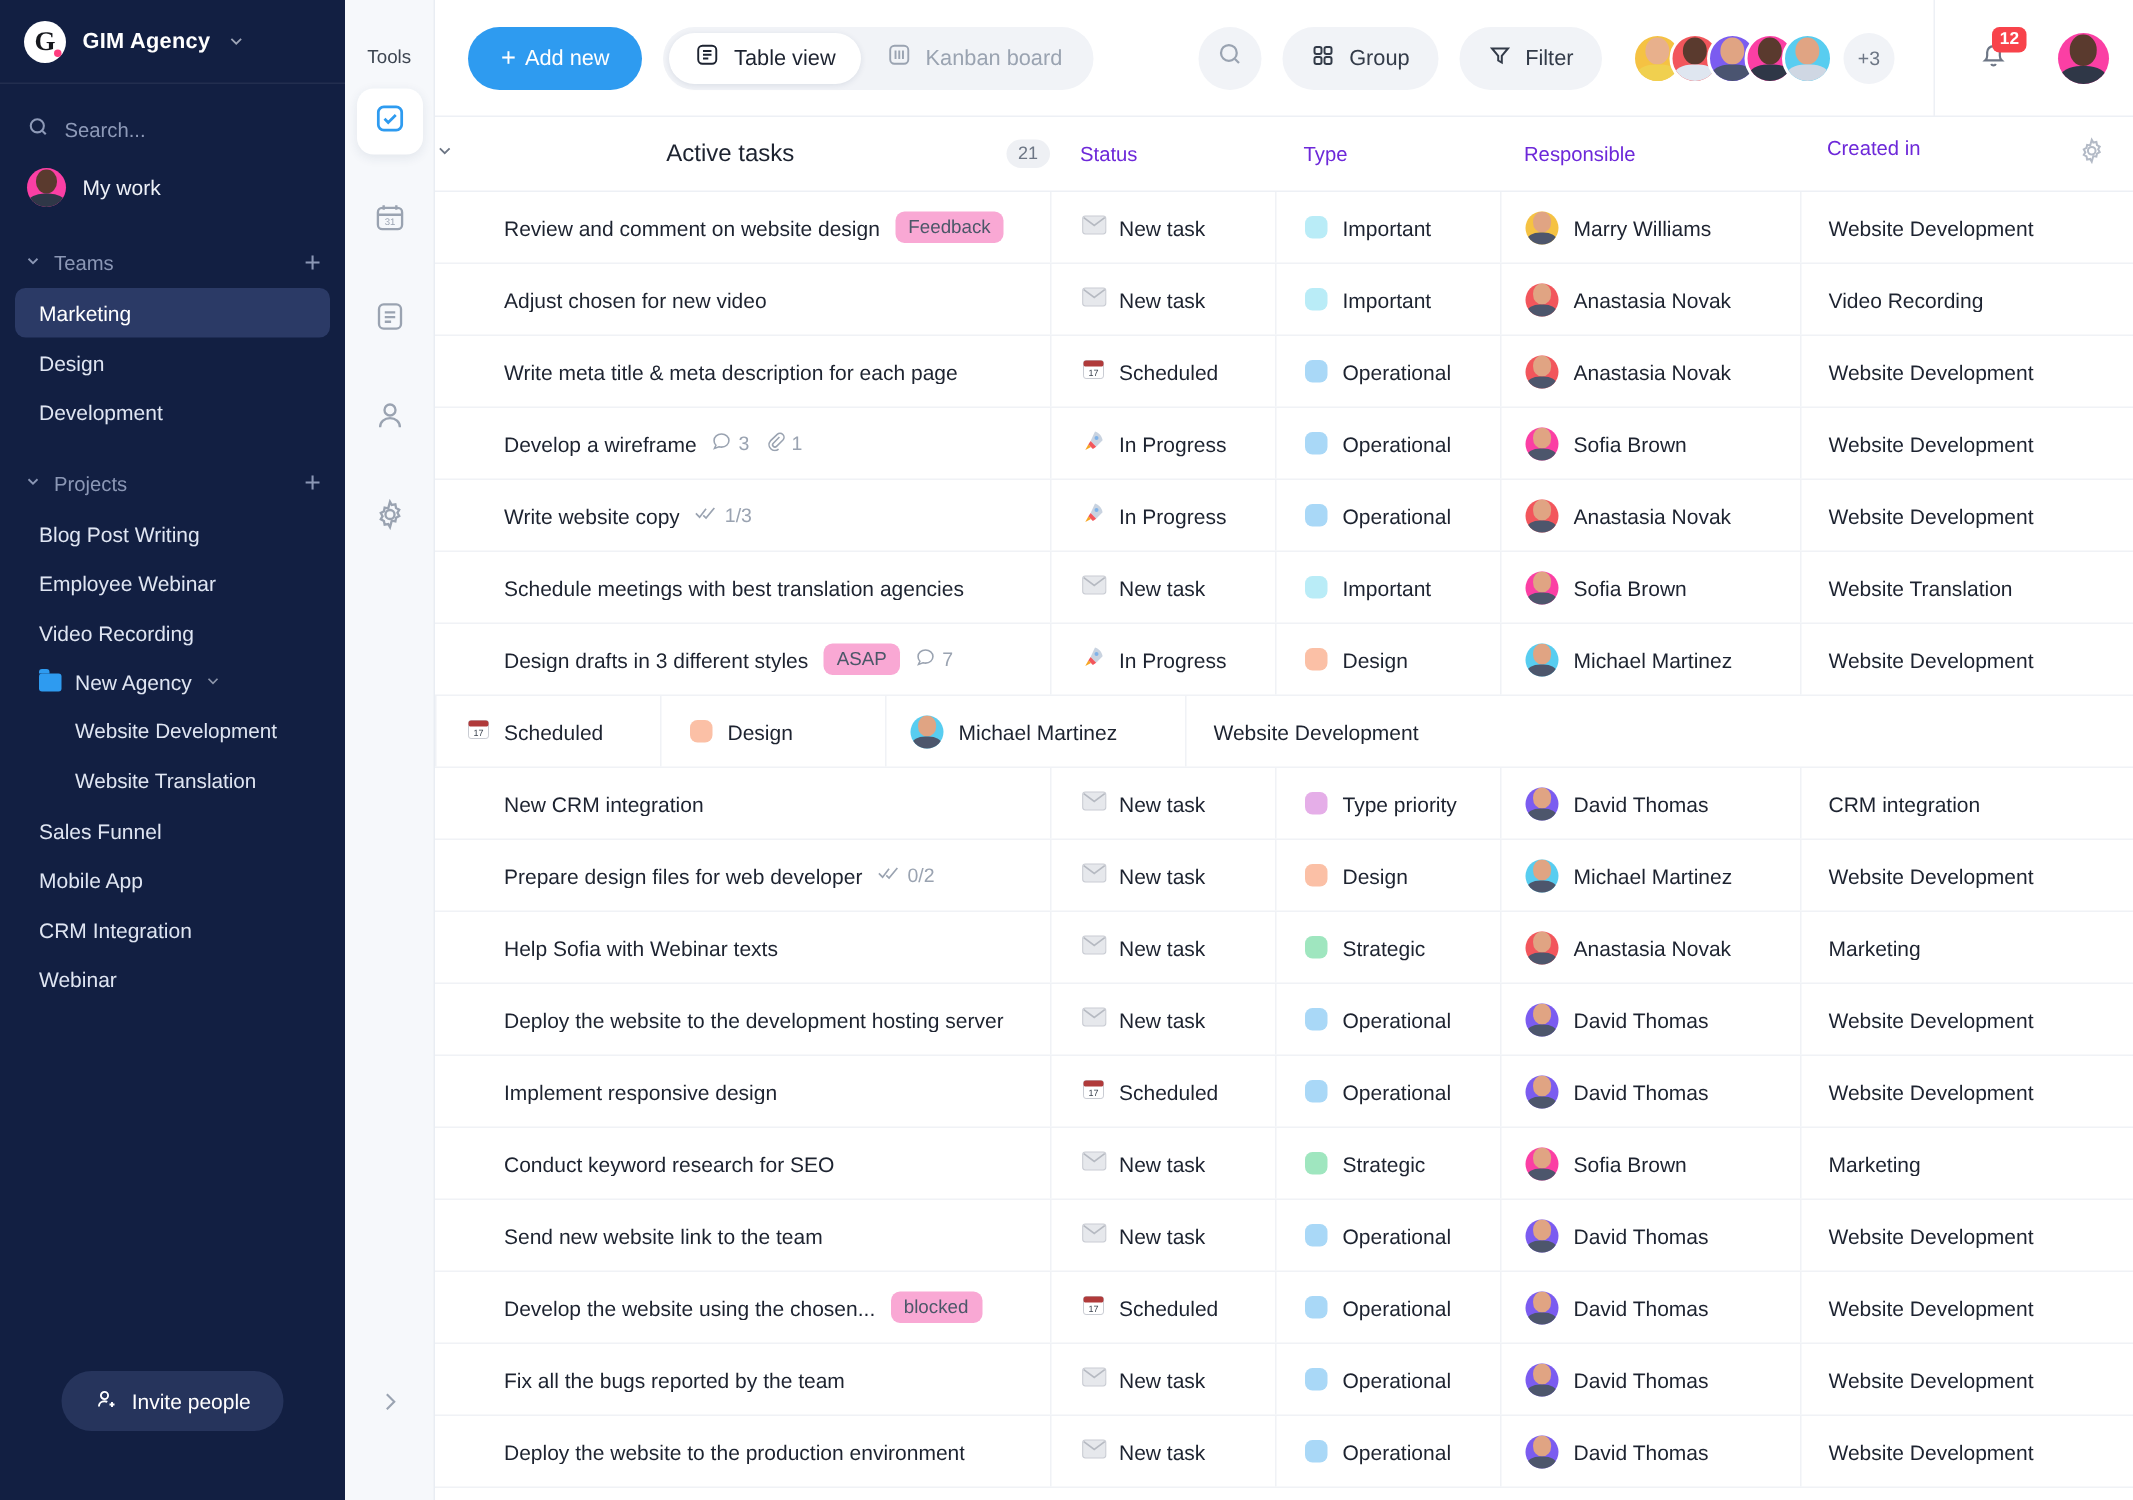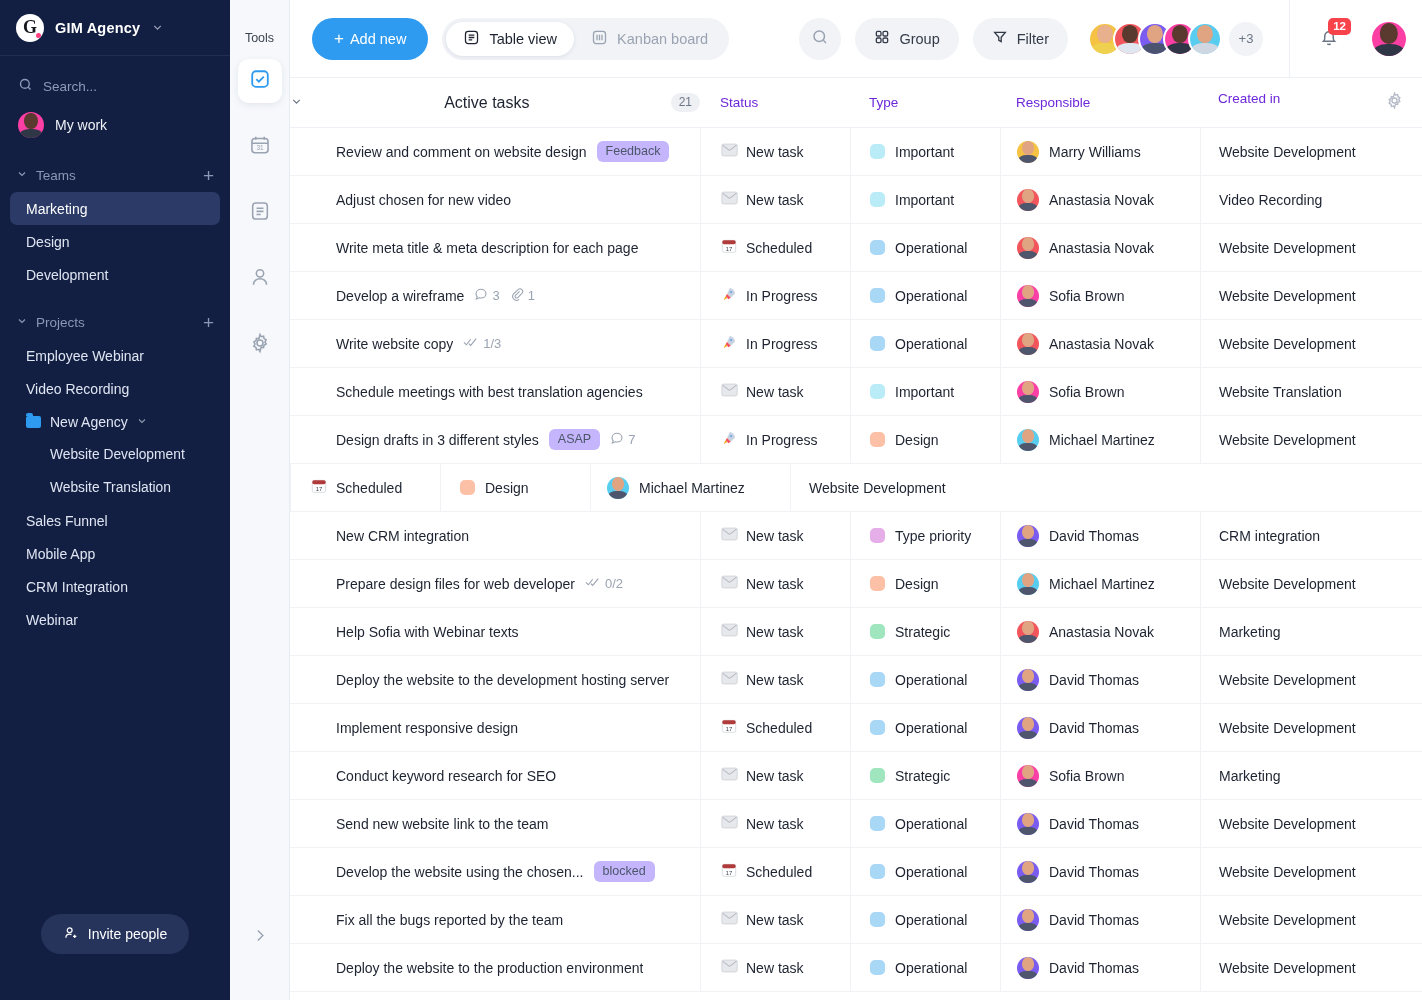--- a/index.html
+++ b/index.html
@@ -181,21 +181,21 @@
   .c-proj { flex: 1; padding-left: 18px; border-left: 1px solid #f0f2f6; min-width:0;}
   .hdr-task { flex: 0 0 410px; padding-left: 0; justify-content: space-between; }
   .hdr-status { flex: 0 0 150px; padding-left: 20px; }
   .hdr-type { flex: 0 0 150px; padding-left: 19px; }
   .hdr-resp { flex: 0 0 200px; padding-left: 16px; }
   .hdr-proj { flex: 1; padding-left: 18px; display:flex; align-items:flex-start;gap:12px;}
   .gear-h { margin-left: auto; margin-right: 18px; color:#b3bac6; }
 
   .task-name { white-space: nowrap; overflow: hidden; text-overflow: ellipsis; }
   .tag {
-    background: #c4b5fd; color: #4b5768; font-size: 12.5px;
+    background: #f9a8d4; color: #4b5768; font-size: 12.5px;
     border-radius: 6px; padding: 3px 9px; white-space: nowrap; line-height: 15px;
   }
   .meta { display: flex; align-items: center; gap: 4px; color: #9aa3b1; font-size: 13px; }
   .type-dot { width: 15px; height: 15px; border-radius: 5px; flex:none; }
   .emoji { font-size: 14px; width:16px; text-align:center; display:inline-block;}
   .resp-name { white-space:nowrap; overflow:hidden; text-overflow:ellipsis; }
   .proj-name { white-space:nowrap; overflow:hidden; text-overflow:ellipsis; }
 </style>
 </head>
 <body>
@@ -255,20 +255,23 @@
     <div class="sb-section">
       <span>
         <svg width="12" height="12" viewBox="0 0 24 24" fill="none" stroke="currentColor" stroke-width="2.4">
             <path d="M6 9l6 6 6-6"></path>
           </svg>
       </span>
       <span>Projects</span>
       <span class="plus">+</span>
     </div>
     <div id="projects-list">
+        <div class="sb-item">
+          <span>Blog Post Writing</span>
+        </div>
         <div class="sb-item">
           <span>Employee Webinar</span>
         </div>
         <div class="sb-item">
           <span>Video Recording</span>
         </div>
         <div class="sb-item">
           <span class="folder"></span>
           <span>New Agency</span>
           <span class="mini-chev"><svg width="12" height="12" viewBox="0 0 24 24" fill="none" stroke="currentColor" stroke-width="2.3">

